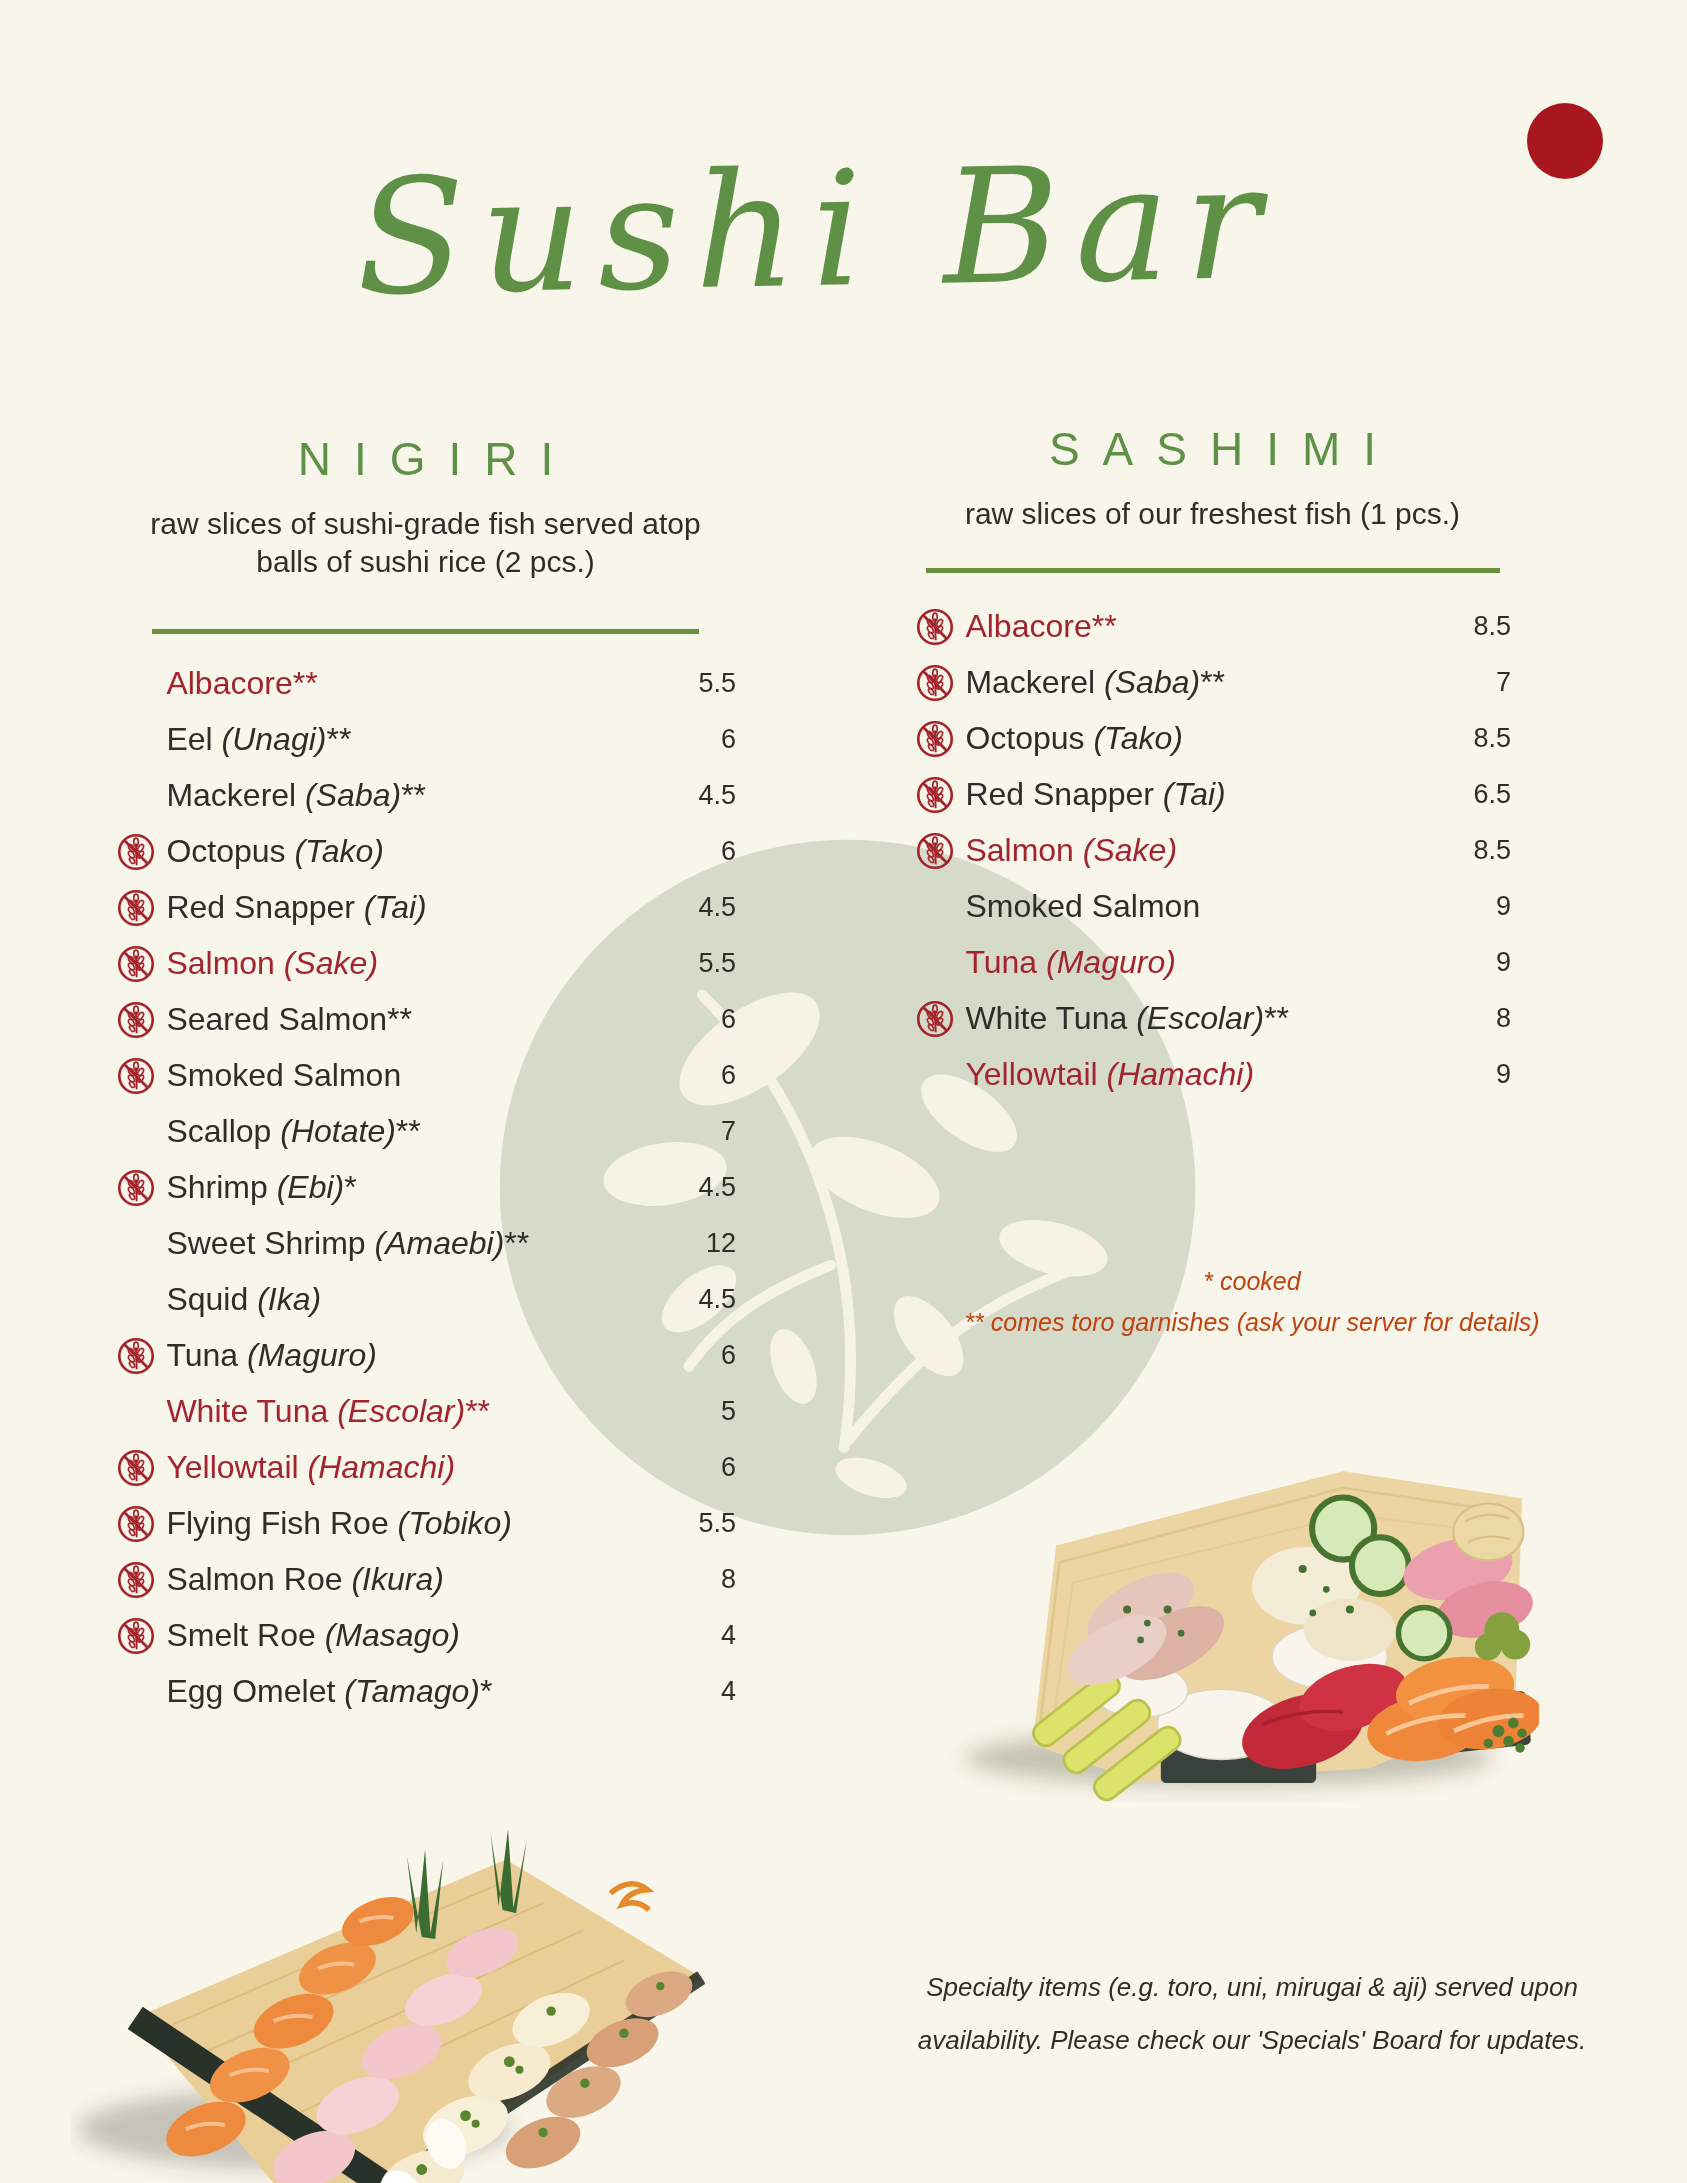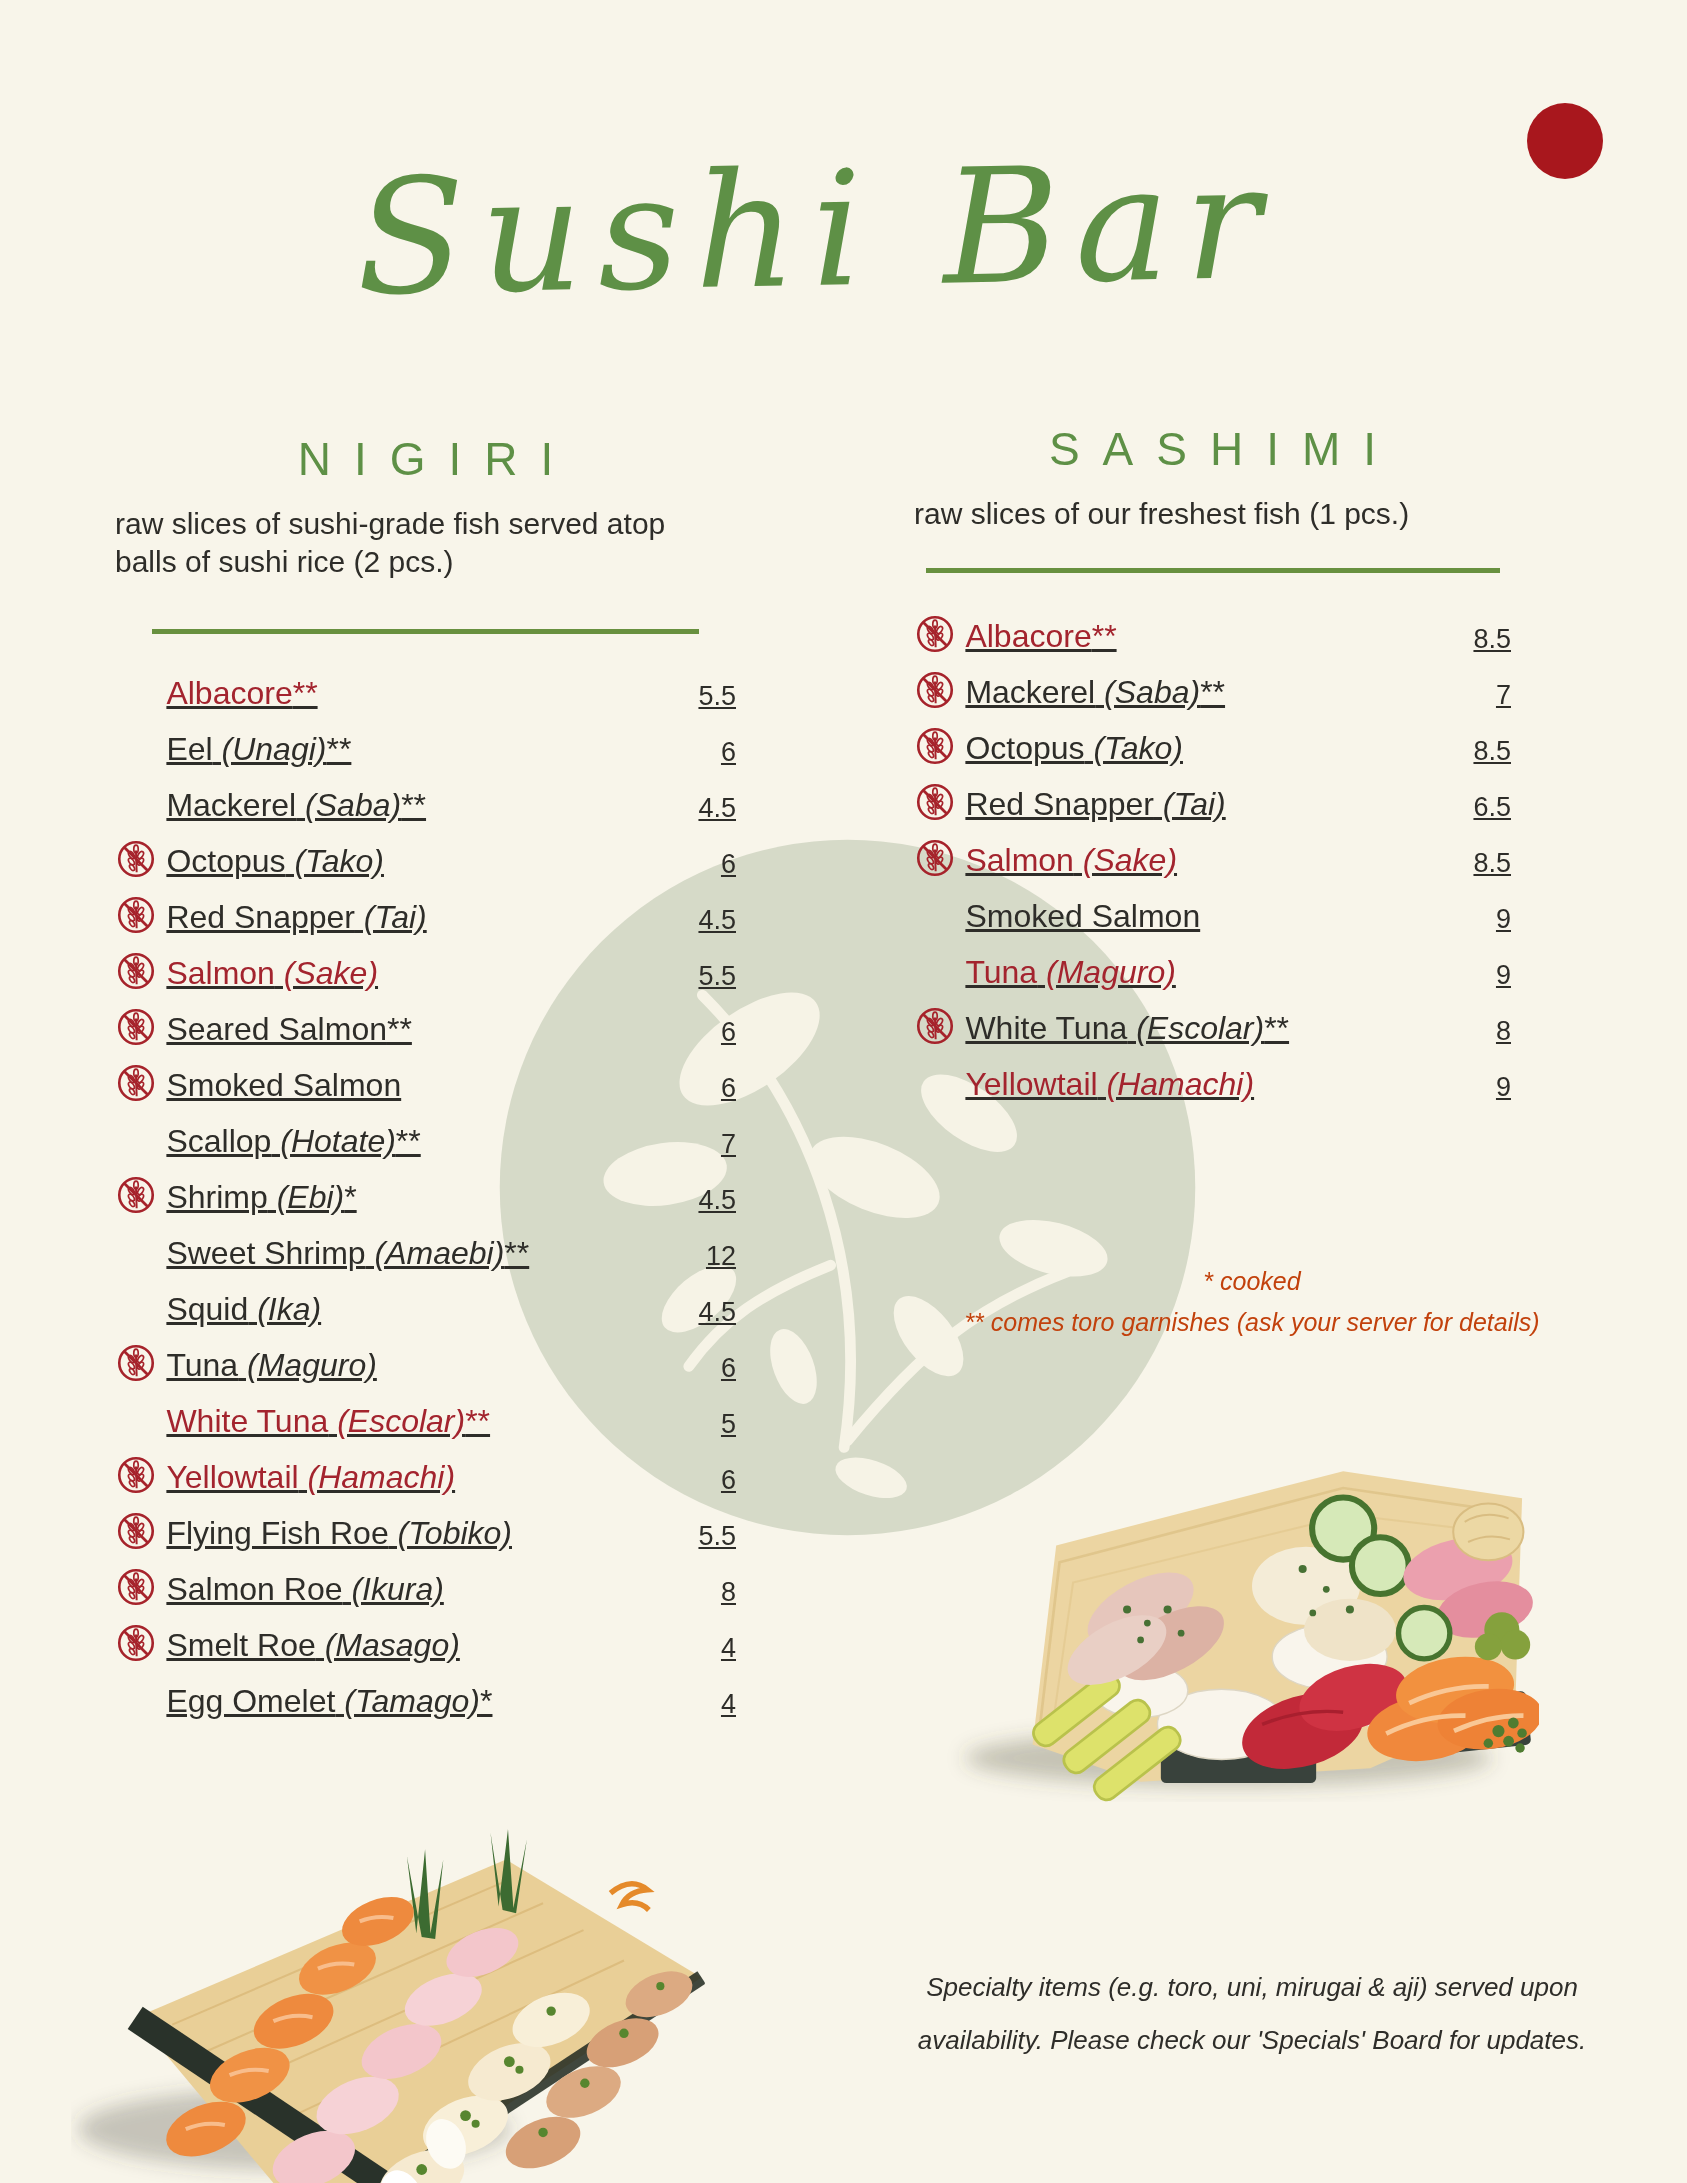--- a/index.html
+++ b/index.html
@@ -29,30 +29,30 @@
 
   
   .col{z-index:2;}
   .col-left{left:115px;top:432px;width:621px;}
   .col-right{left:914px;top:422px;width:597px;}
   .col h2{
     margin:0;text-align:center;font-weight:400;
     font-size:46px;letter-spacing:23px;color:#5e9046;text-indent:23px;
   }
   .col .desc{
-    margin-top:19px;text-align:left;
+    margin-top:19px;text-align:center;
     font-size:30px;line-height:1.25;color:#2e2d29;
   }
   .divider{height:5.4px;background:#68903f;margin:0 auto;}
   .col-left .divider{width:547px;margin-top:49px;}
   .col-right .divider{width:574px;margin-top:35px;}
   .col-left .menu-list{margin-top:21.6px;}
   .col-right .menu-list{margin-top:26px;}
 
-  .row{height:56px;display:flex;align-items:flex-end;text-decoration:underline;}
+  .row{height:56px;display:flex;align-items:center;}
   .gf-slot{width:42px;height:42px;flex:none;margin-right:9.4px;color:#a6232b;}
   .gf-slot svg{width:42px;height:42px;display:block;}
   .item-text{font-size:32px;white-space:nowrap;}
   .jp{font-style:italic;}
   .price{margin-left:auto;font-size:27px;color:#2e2d29;flex:none;}
   .row.red .item-text{color:#a3242e;}
 
   
   .footnotes{
     left:891px;top:1261px;width:722px;z-index:2;

